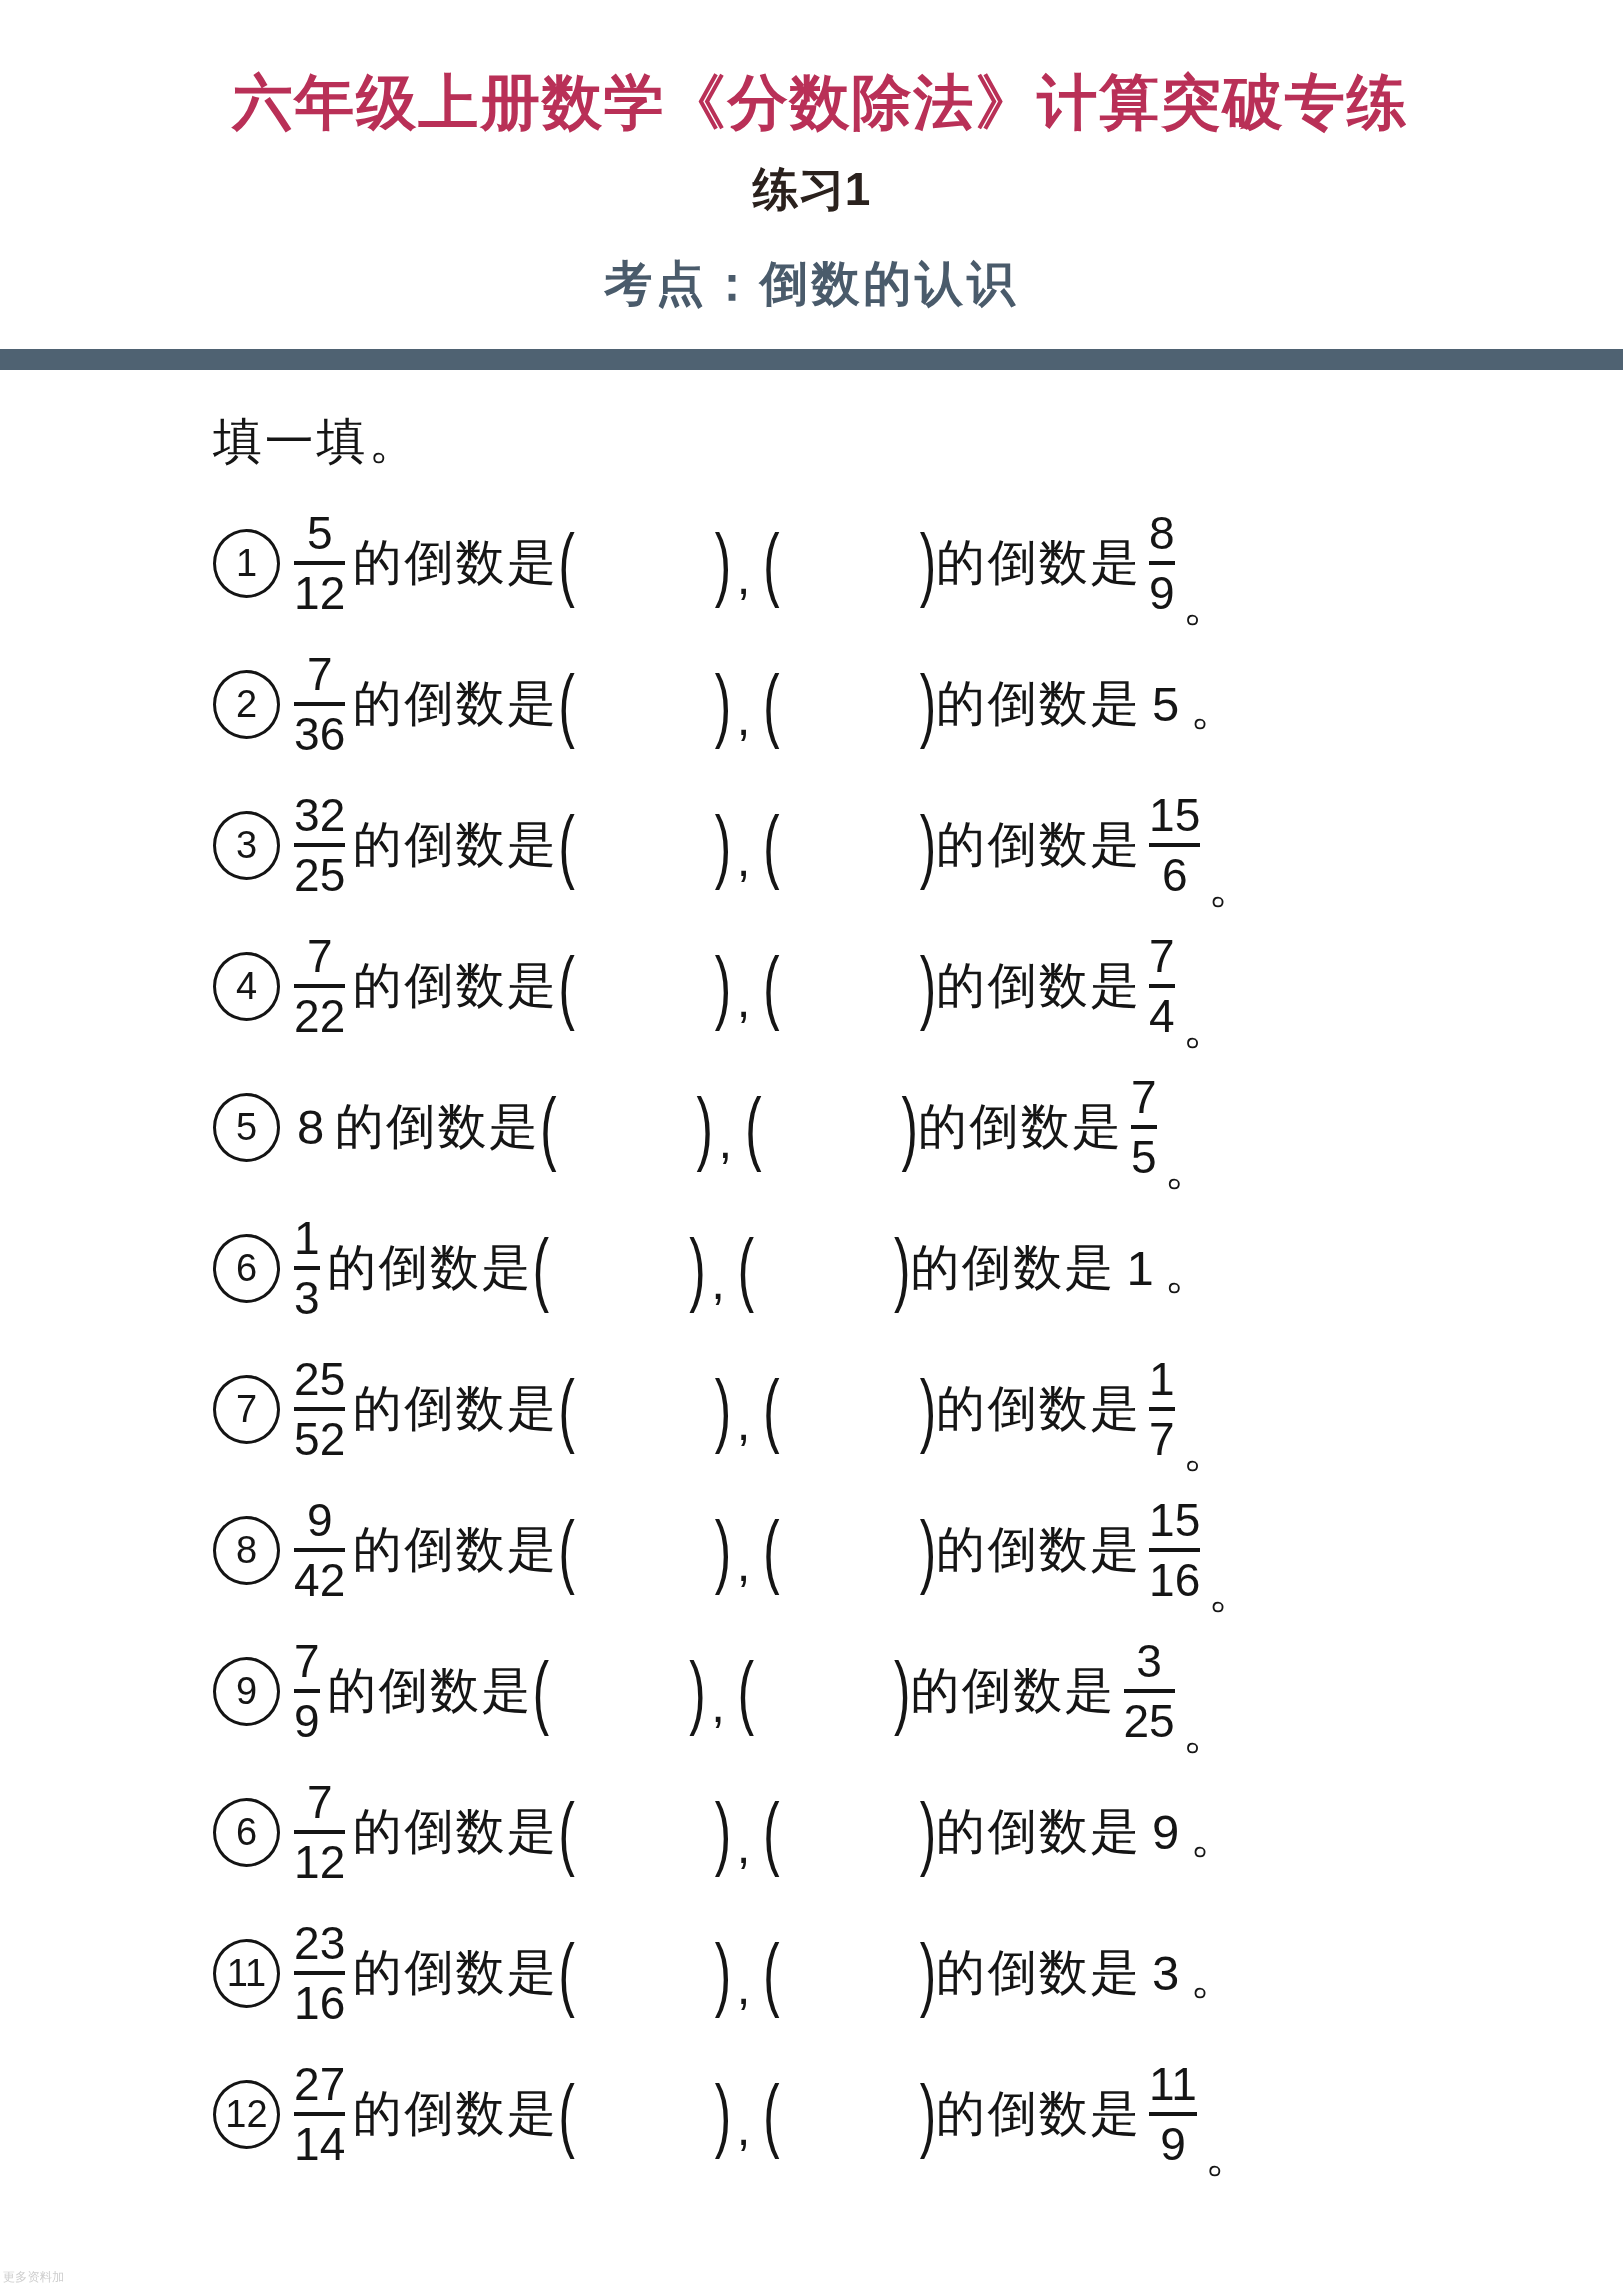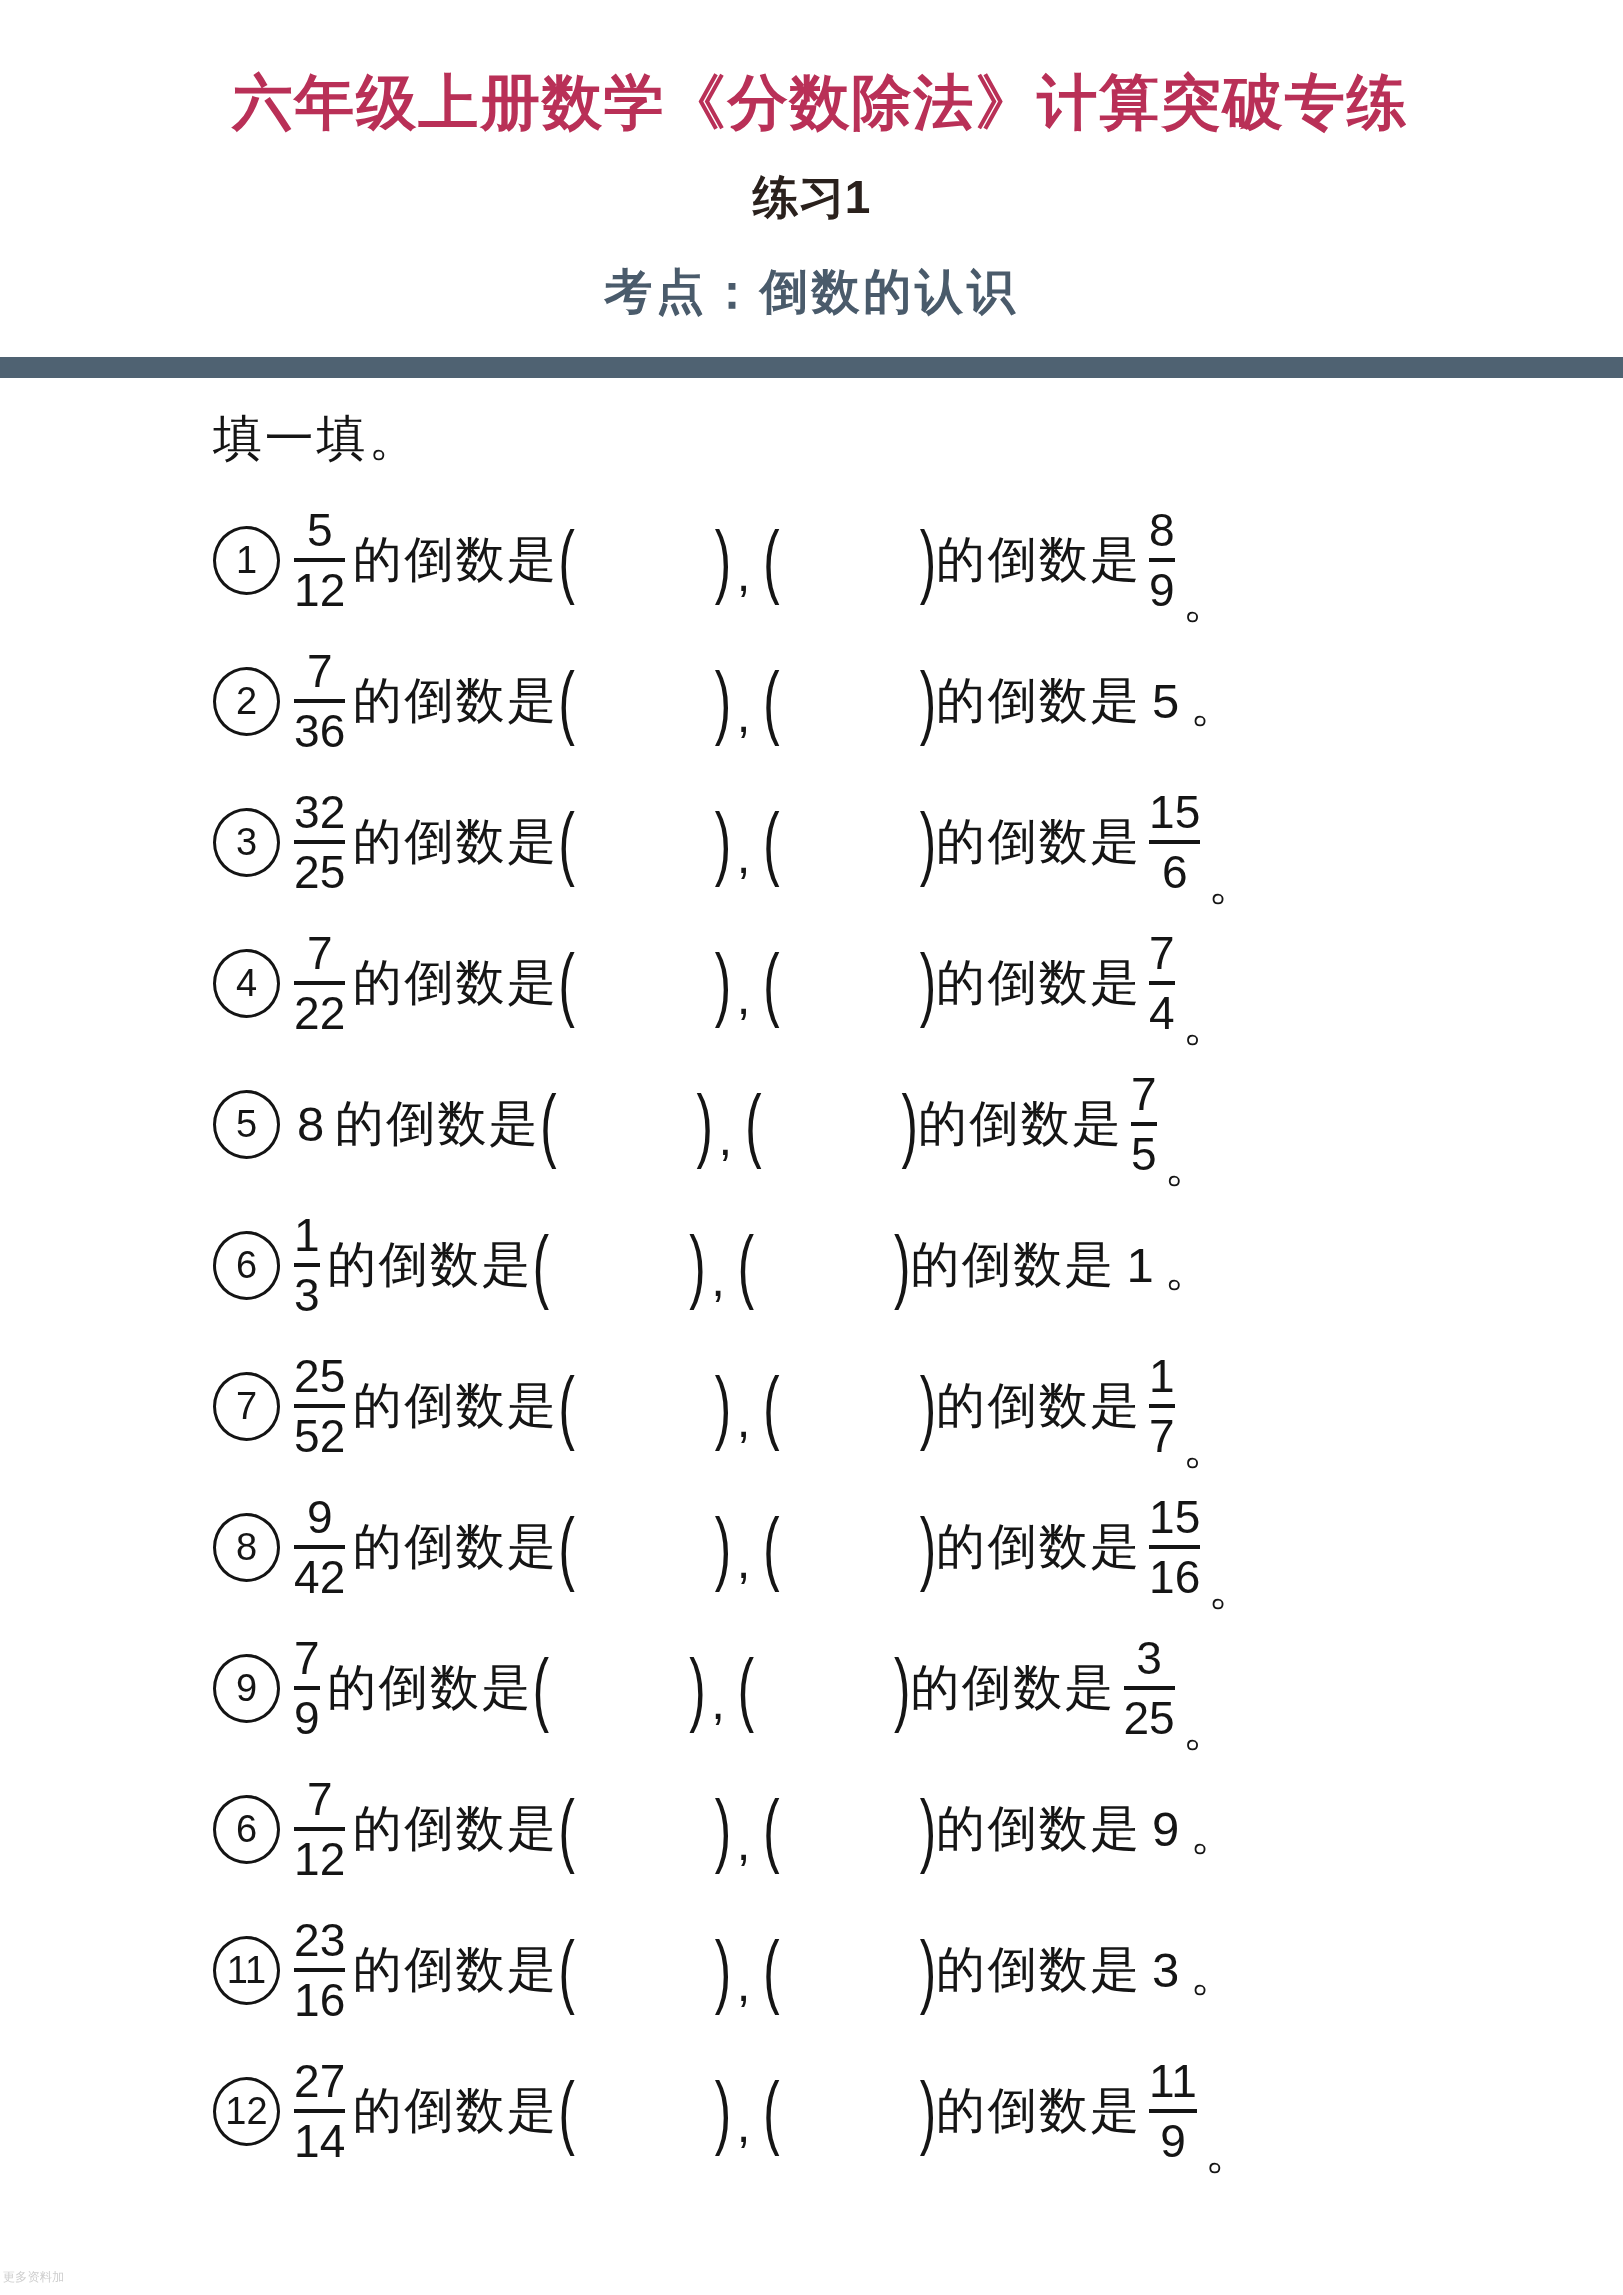--- a/index.html
+++ b/index.html
@@ -24,21 +24,21 @@
     padding-top:70px;
     text-align:center;
     font-size:60px;
     line-height:1.1;
     font-weight:bold;
     letter-spacing:1.9px;
     color:var(--title-color);
     padding-left:18px;
   }
   .subtitle{
-    margin-top:36px;
+    margin-top:28px;
     text-align:center;
     font-size:46px;
     line-height:1.1;
     font-weight:bold;
     color:var(--subtitle-color);
   }
   .topic{
     margin-top:43px;
     text-align:center;
     font-size:48px;
@@ -50,21 +50,21 @@
   .divider{
     margin-top:39px;
     width:100%;
     height:21px;
     background:var(--divider-color);
   }
   .content{
     padding-left:213px;
   }
   .section-label{
-    margin-top:34px;
+    margin-top:45px;
     font-size:49px;
     line-height:1.1;
     letter-spacing:2.8px;
   }
   .problems{
     margin-top:23.6px;
   }
   .problem-row{
     height:141px;
     display:flex;

